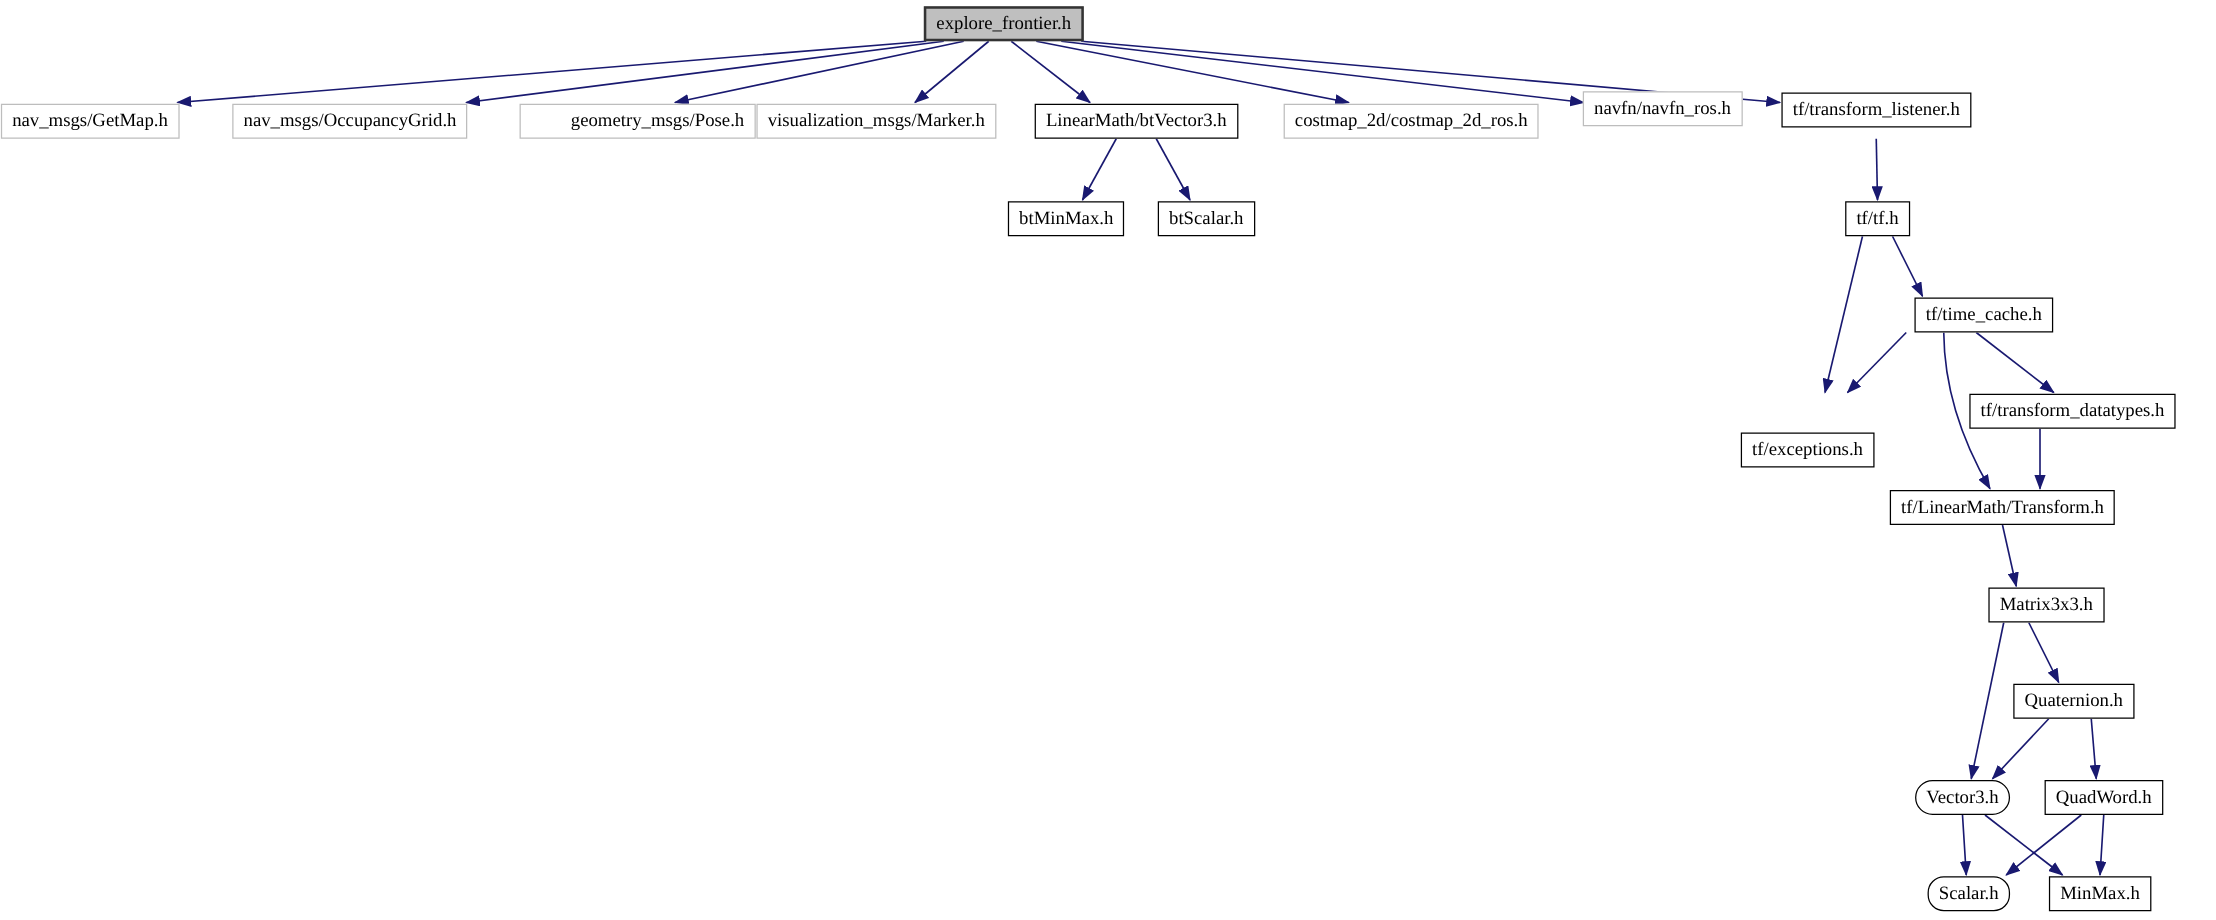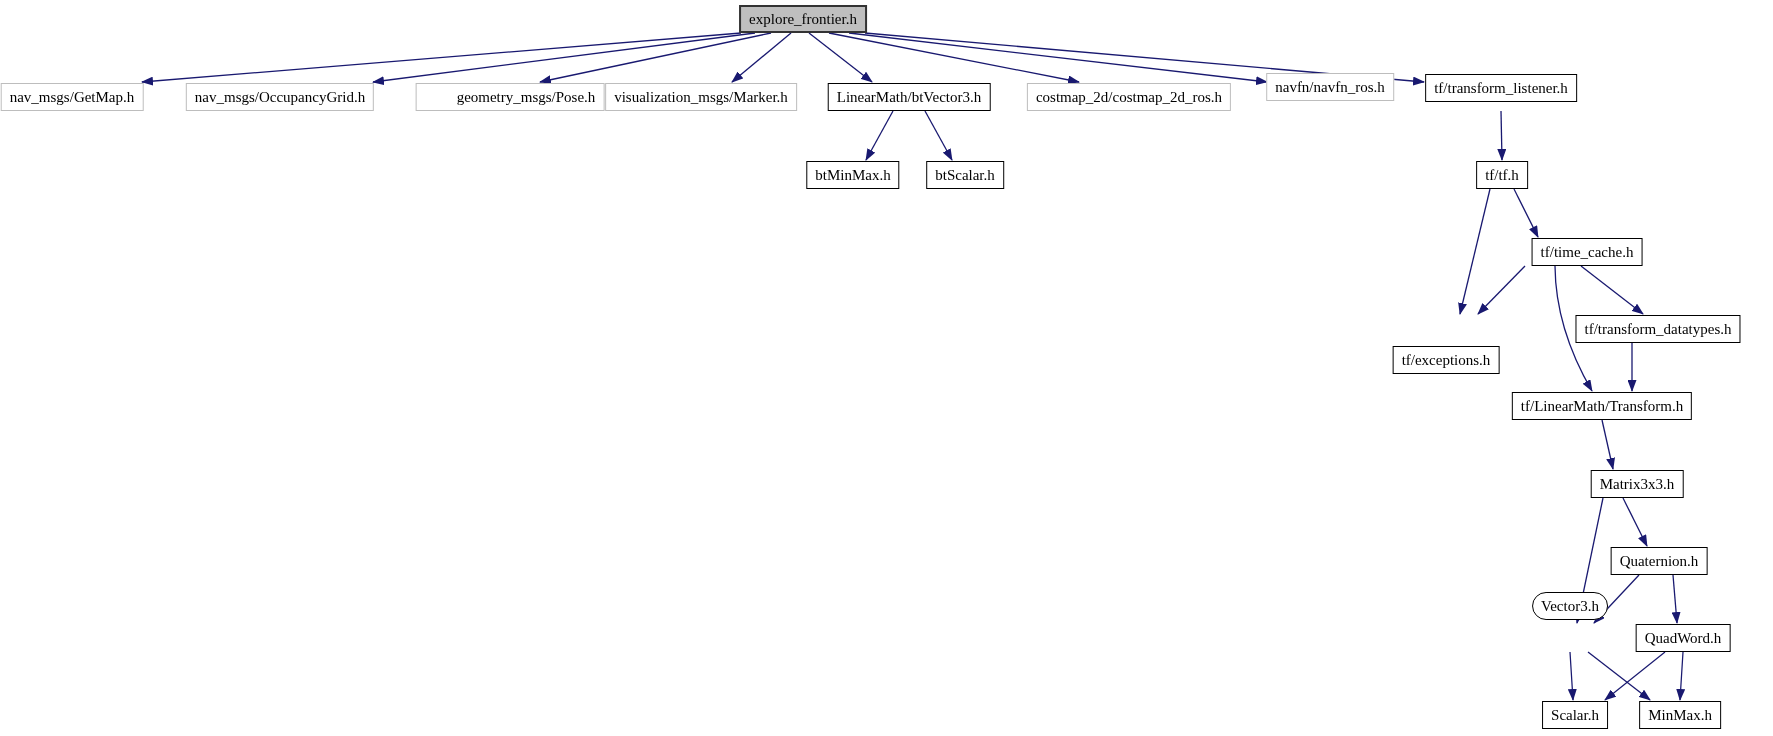--- a/index.html
+++ b/index.html
@@ -83,18 +83,18 @@
       <div class="node linked" style="left: 1501px; top: 74px;">tf/transform_listener.h</div>
       <div class="node linked" style="left: 853px; top: 161px;">btMinMax.h</div>
       <div class="node linked" style="left: 965px; top: 161px;">btScalar.h</div>
       <div class="node linked" style="left: 1502px; top: 161px;">tf/tf.h</div>
       <div class="node linked" style="left: 1551px; top: 238px; margin-left: 36px;">tf/time_cache.h</div>
       <div class="node linked" style="left: 1446px; top: 315px; margin-top: 31px;">tf/exceptions.h</div>
       <div class="node linked" style="left: 1658px; top: 315px;">tf/transform_datatypes.h</div>
       <div class="node linked" style="left: 1602px; top: 392px;">tf/LinearMath/Transform.h</div>
       <div class="node linked" style="left: 1613px; top: 470px; margin-left: 24px;">Matrix3x3.h</div>
       <div class="node linked" style="left: 1659px; top: 547px; text-align: center;">Quaternion.h</div>
-      <div class="node linked" style="left: 1570px; top: 592px; border-radius: 14px;">Vector3.h</div>
+      <div class="node linked" style="left: 1570px; top: 624px; border-radius: 14px;">Vector3.h</div>
       <div class="node linked" style="left: 1683px; top: 624px;">QuadWord.h</div>
-      <div class="node linked" style="left: 1575px; top: 701px;">Scalar.h</div>
+      <div class="node linked" style="left: 1575px; top: 701px; border-radius: 13px;">Scalar.h</div>
       <div class="node linked" style="left: 1680px; top: 701px;">MinMax.h</div>
     </div>
 </div>
 
 </body></html>

